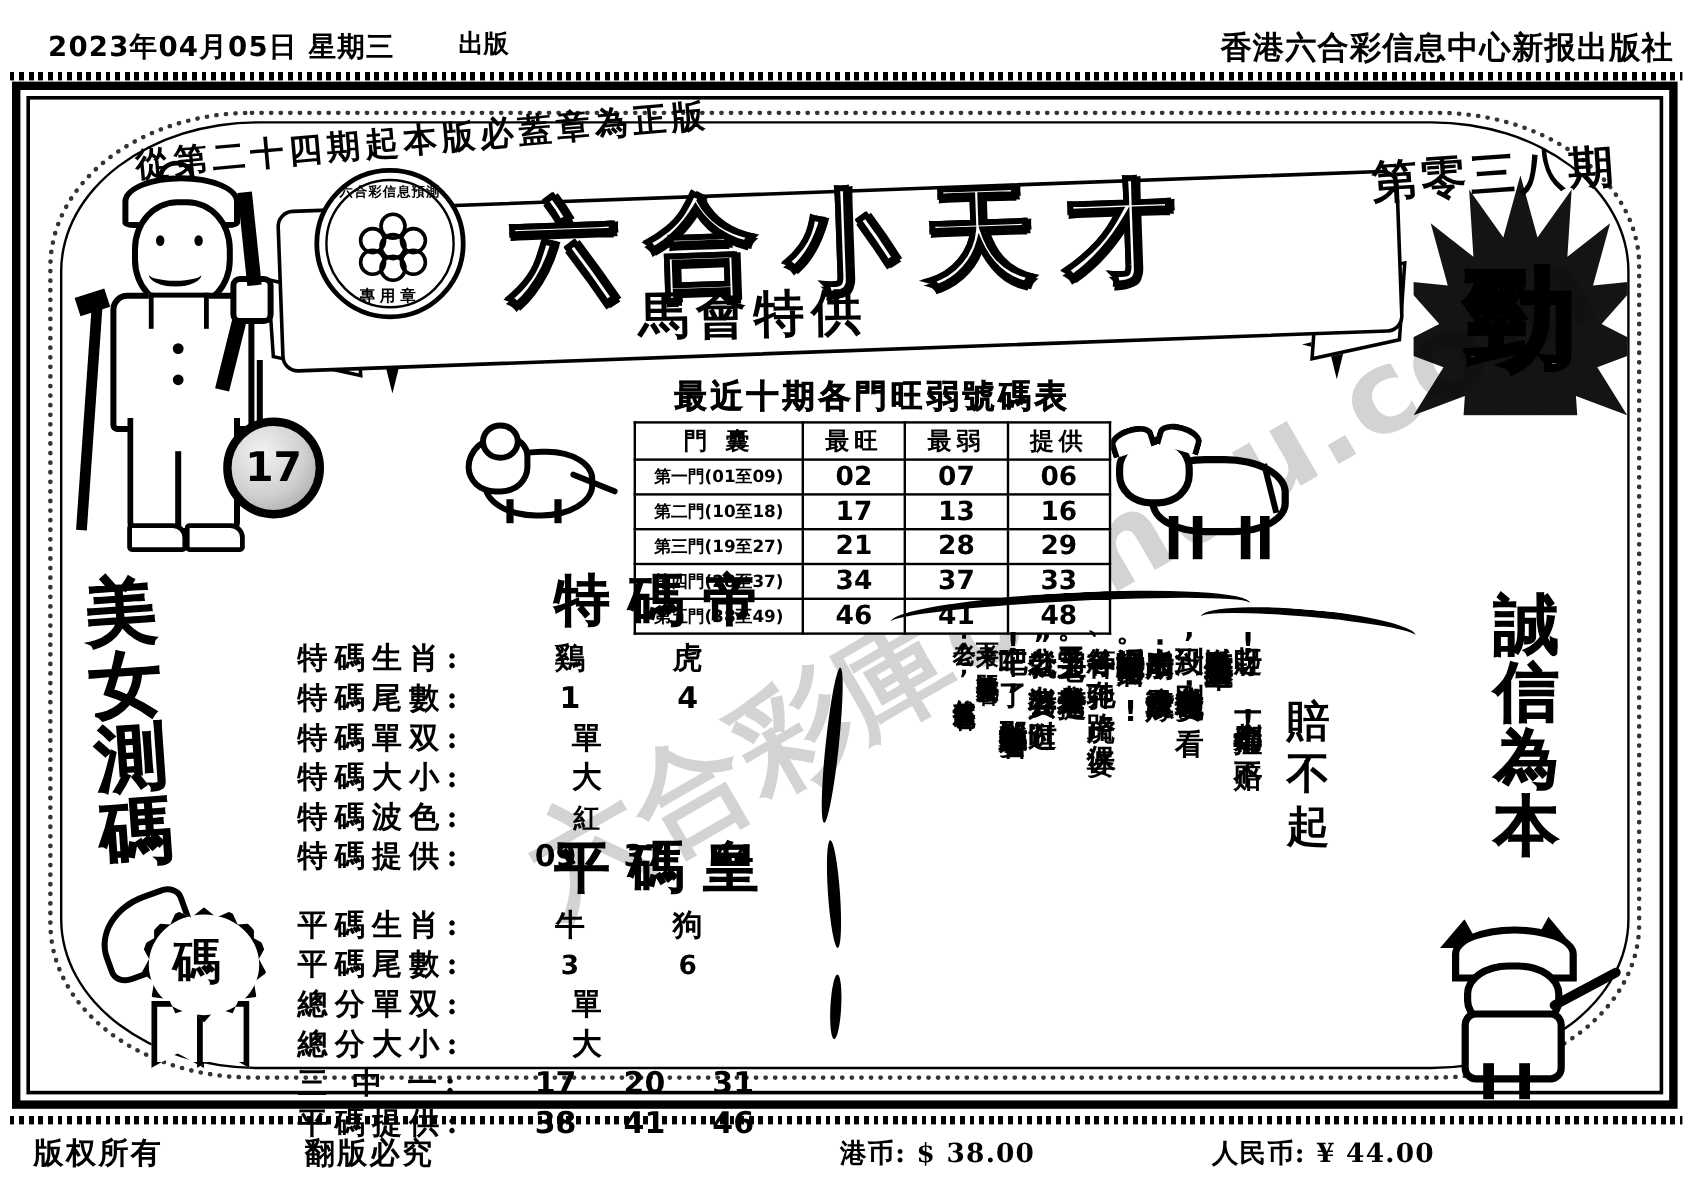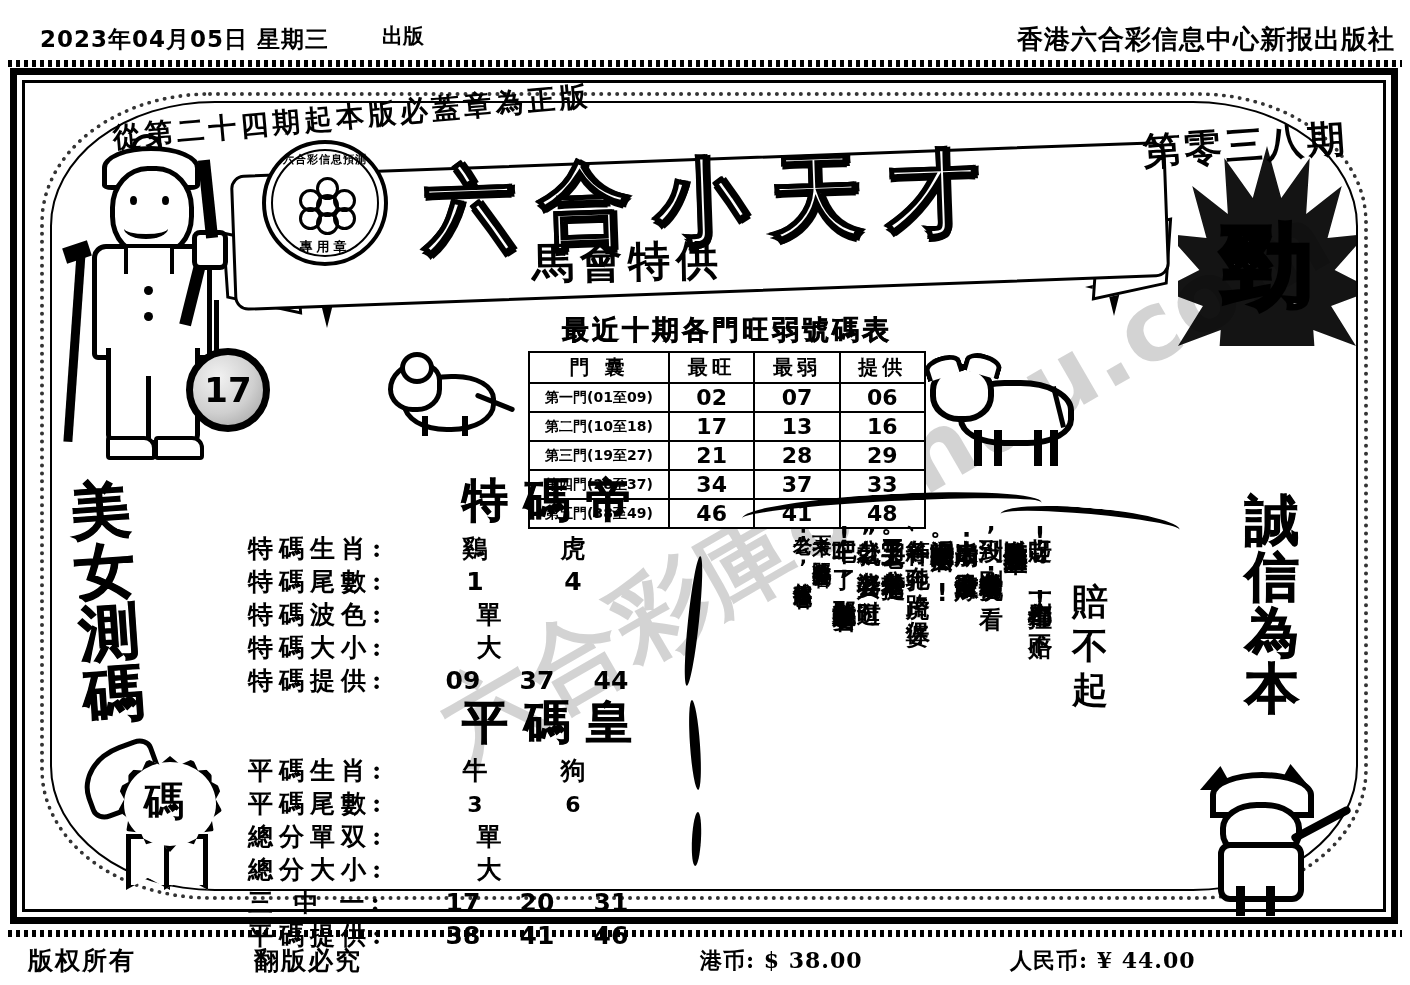--- a/index.html
+++ b/index.html
@@ -565,33 +565,39 @@
 
   <div class="pred-row">
     <div class="pred-label">特碼尾數:</div>
     <div class="pred-vals two">
       <span>1</span>
       <span>4</span>
     </div>
   </div>
 
   <div class="pred-row">
-    <div class="pred-label">特碼波色:</div>
+    <div class="pred-label">特碼單双:</div>
     <div class="pred-vals one">
       <span class="zh">單</span>
     </div>
   </div>
 
   <div class="pred-row">
     <div class="pred-label">特碼大小:</div>
     <div class="pred-vals one">
       <span class="zh">大</span>
     </div>
   </div>
 
+  <div class="pred-row">
+    <div class="pred-label">特碼波色:</div>
+    <div class="pred-vals one">
+      <span class="zh v-small">紅</span>
+    </div>
+  </div>
 
   <div class="pred-row">
     <div class="pred-label">特碼提供:</div>
     <div class="pred-vals three">
       <span>09</span>
       <span>37</span>
       <span>44</span>
     </div>
   </div>
 </div>

